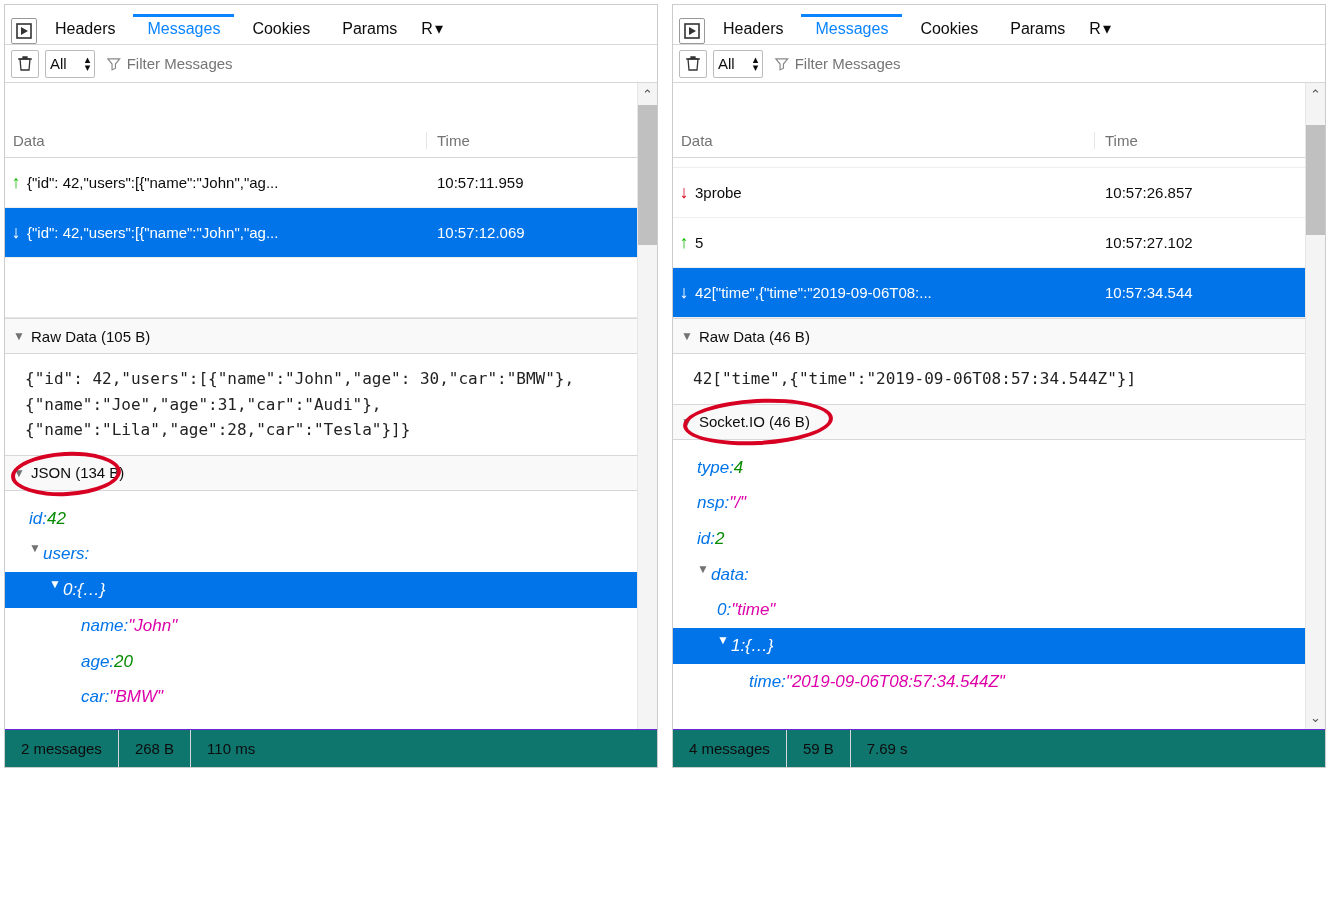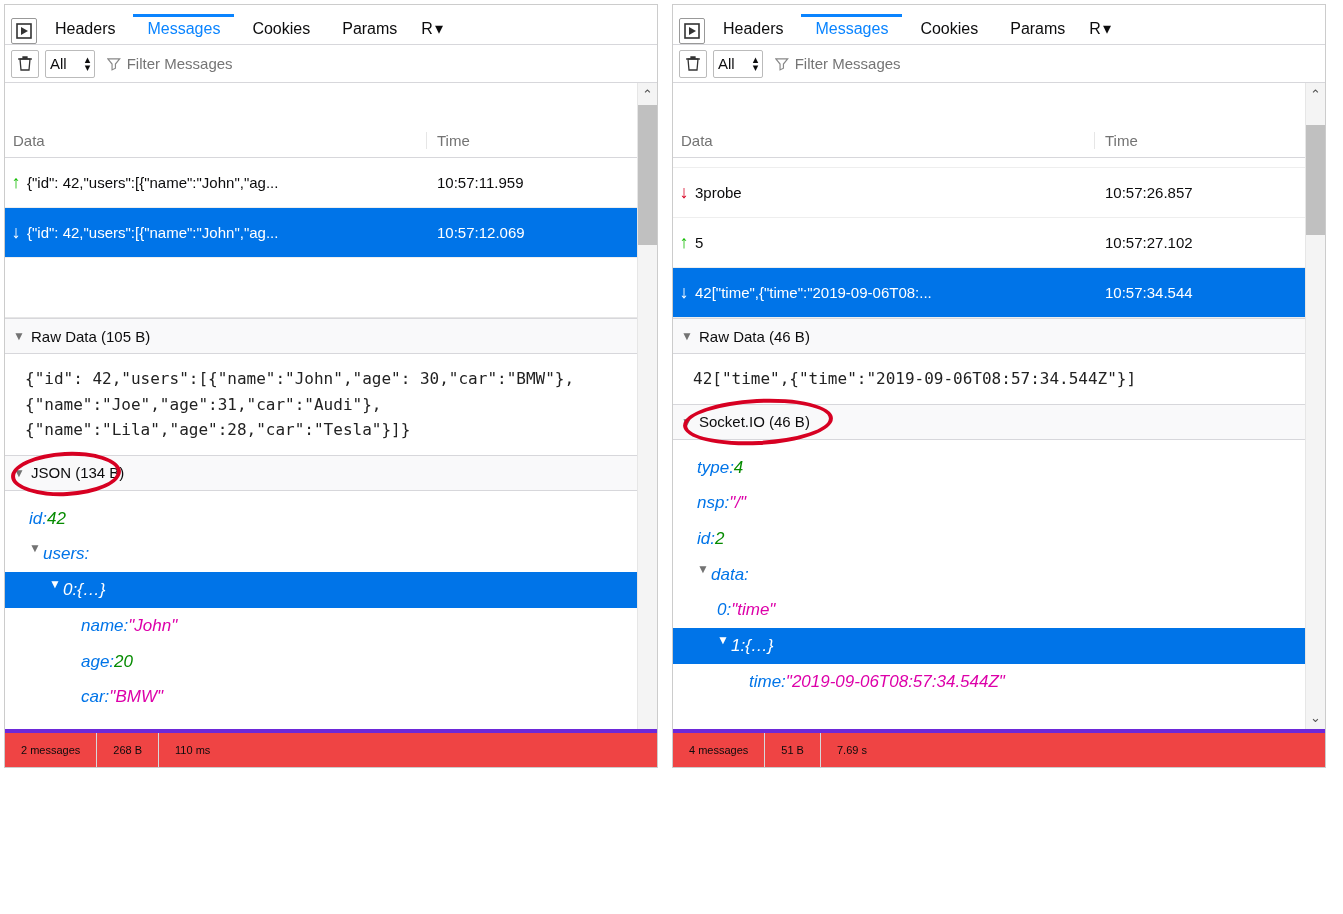--- a/index.html
+++ b/index.html
@@ -114,22 +114,22 @@
   .key { color:#0074e8; }
   .val-num { color:#058b00; }
   .val-str { color:#dd00a9; }
   .tree-row.sel .key, .tree-row.sel .val-num, .tree-row.sel .val-str { color:#fff; }
   .indent-1 { padding-left:44px; }
   .indent-2 { padding-left:76px; }
   .twist { width:14px;font-size:12px;color:#737373; }
   .tree-row.sel .twist { color:#fff; }
   
   .status {
-    border-top:4px solid #6d28d9;height:38px;display:flex;align-items:center;
-    background:#ef4444;color:#0c0c0d;font-size:11px;
+    border-top:1px solid #6d28d9;height:38px;display:flex;align-items:center;
+    background:#0f766e;color:#0c0c0d;font-size:15px;
   }
   .status > div { padding:0 16px;border-right:1px solid #d7d7db;height:100%;display:flex;align-items:center; }
   .status > div:last-child { border-right:none; }
   
   .scroll-col { width:20px;border-left:1px solid #e6e6e6;display:flex;flex-direction:column;background:#f4f4f4; }
   .scroll-arrow { height:22px;display:flex;align-items:center;justify-content:center;font-size:13px;color:#555;cursor:pointer; }
   .scroll-thumb { background:#c0c0c0;width:100%; }
   
   .circle-anno {
     position:absolute;border:4px solid #d70022;border-radius:50%/50%;
@@ -372,16 +372,16 @@
       <div class="scroll-arrow">⌃</div>
       <div style="height:20px"></div>
       <div class="scroll-thumb" style="height:110px"></div>
       <div class="flex-fill"></div>
       <div class="scroll-arrow">⌄</div>
     </div>
   </div>
 
   <div class="status">
     <div>4 messages</div>
-    <div>51 B</div>
+    <div>59 B</div>
     <div>7.69 s</div>
   </div>
 </div>
 
 </body></html>

